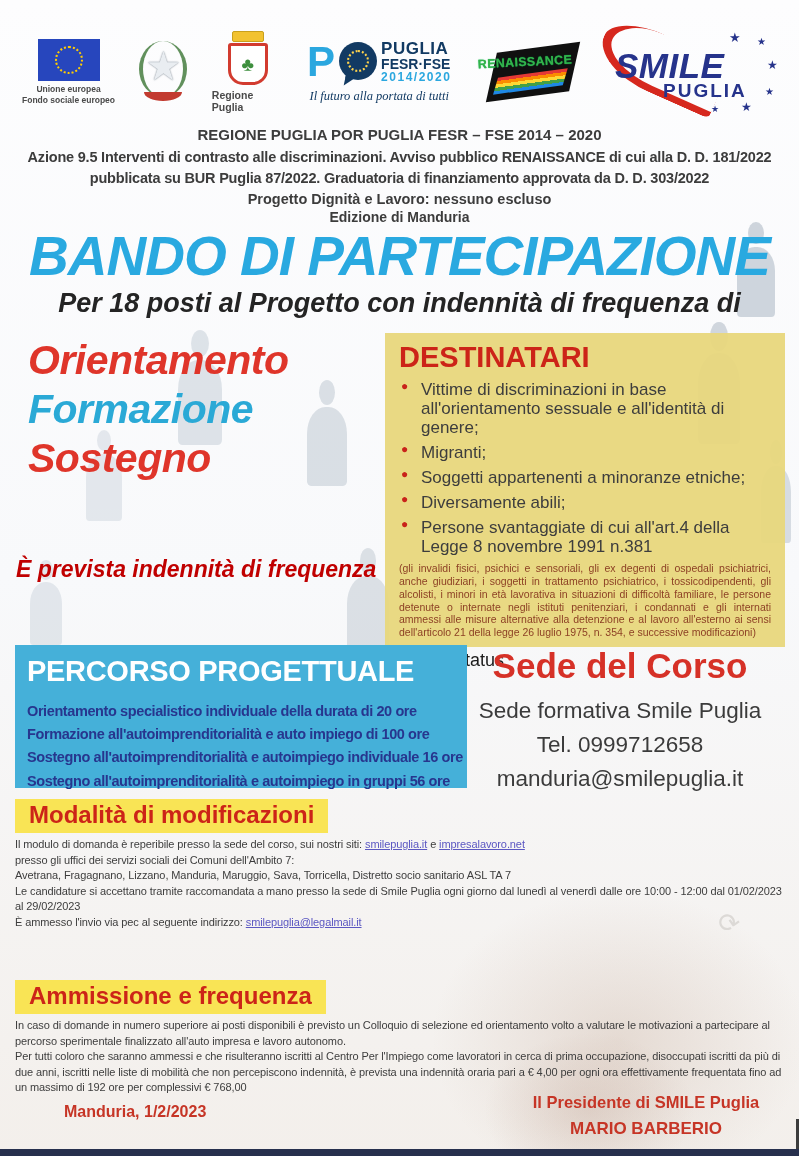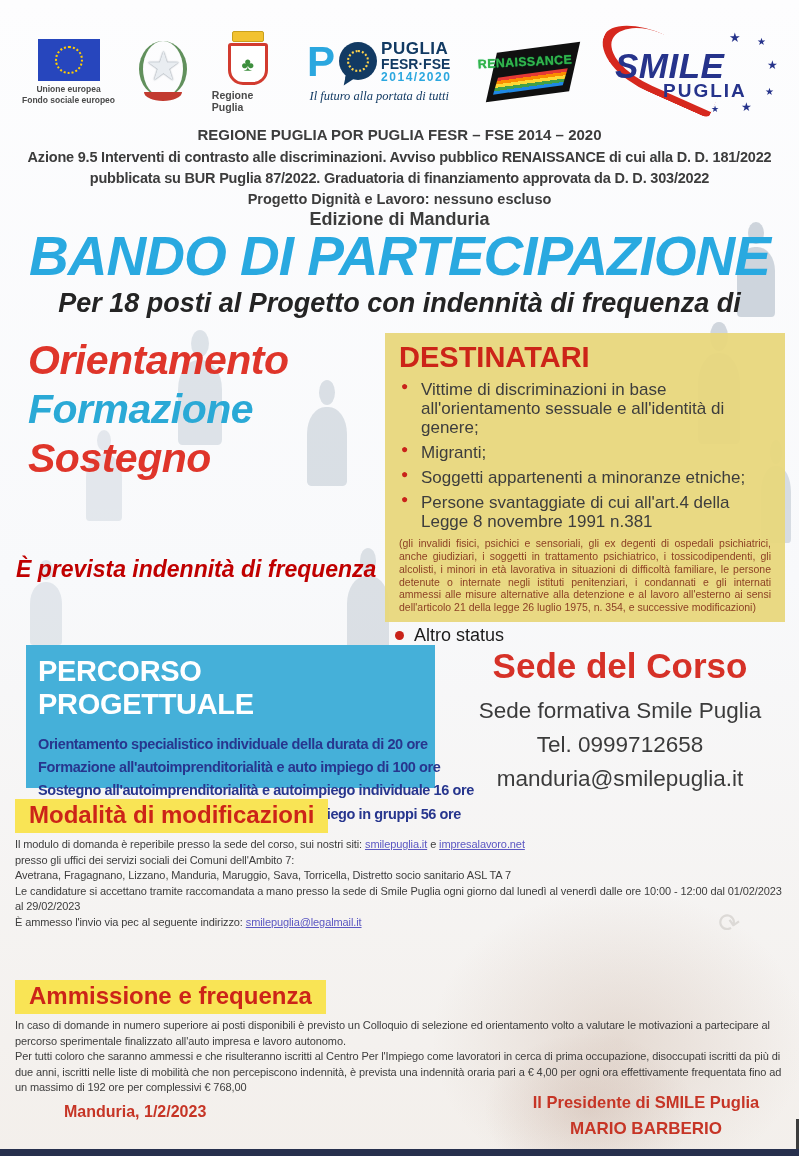--- a/index.html
+++ b/index.html
@@ -68,21 +68,21 @@
   .smile-sub{position:absolute;left:64px;top:50px;font-size:19px;font-weight:600;color:#26338b;letter-spacing:2px;}
   .smile-swoosh{position:absolute;left:-2px;top:6px;width:120px;height:52px;border-left:9px solid #d6281e;
     border-bottom:7px solid #d6281e;border-radius:60% 10% 10% 70%/60% 10% 10% 80%;transform:rotate(24deg);}
   .smile-star{position:absolute;color:#26338b;}
 
   
   .hdr{position:absolute;left:20px;right:20px;top:126px;text-align:center;color:#3c3c3c;font-weight:bold;}
   .hdr-l1{font-size:15px;margin-bottom:6px;}
   .hdr-l2,.hdr-l3{font-size:14.5px;letter-spacing:-.2px;margin-bottom:5px;}
   .hdr-l4{font-size:14.5px;margin-bottom:2px;}
-  .hdr-l5{font-size:18px;}
+  .hdr-l5{font-size:14px;}
 
   .title{position:absolute;left:0;right:0;top:224px;text-align:center;font-size:55px;font-weight:800;
     font-style:italic;color:#29a9e0;letter-spacing:-1px;white-space:nowrap;}
   .subtitle{position:absolute;left:0;right:0;top:288px;text-align:center;font-size:27px;font-weight:bold;
     font-style:italic;color:#242424;}
 
   
   .left-banner{position:absolute;left:28px;top:336px;width:360px;line-height:1.2;
     font-size:41px;font-weight:800;font-style:italic;letter-spacing:-.5px;}
   .lb-red{color:#df352a;}
@@ -94,21 +94,21 @@
   .dest-box{background:rgba(232,215,124,.95);padding:6px 14px 8px;}
   .dest-h{font-size:29px;font-weight:800;color:#cc2418;margin:2px 0 6px;}
   .dest-ul{list-style:none;margin:0;padding:0;}
   .dest-ul li{position:relative;padding-left:22px;font-size:17px;color:#3d3d3d;line-height:1.12;margin-bottom:6px;}
   .dest-ul li::before{content:"●";position:absolute;left:2px;top:0;font-size:12px;color:#c9231a;}
   .dest-small{font-size:10.5px;line-height:1.22;color:#8d4125;text-align:justify;margin-top:2px;}
   .altro{margin-top:3px;padding-left:10px;font-size:18px;color:#1b1b1b;display:flex;align-items:center;gap:10px;}
   .altro-dot{width:9px;height:9px;border-radius:50%;background:#c9231a;flex:none;}
 
   
-  .percorso{position:absolute;left:26px;top:645px;width:409px;height:143px;background:#45b0d9;
+  .percorso{position:absolute;left:15px;top:645px;width:452px;height:143px;background:#45b0d9;
     padding:8px 12px;box-sizing:border-box;}
   .percorso-h{font-size:29px;font-weight:800;color:#ffffff;letter-spacing:-.3px;margin:2px 0 12px;}
   .percorso-line{font-size:14.5px;font-weight:bold;color:#27368e;letter-spacing:-.4px;
     line-height:1.6;white-space:nowrap;}
 
   
   .sede{position:absolute;left:452px;top:646px;width:336px;text-align:center;}
   .sede-h{font-size:35px;font-weight:800;color:#d63127;margin-bottom:8px;}
   .sede-line{font-size:22.5px;color:#3b3b3b;line-height:1.5;}
 
@@ -217,20 +217,21 @@
   </div>
   <div class="lb-note">È prevista indennità di frequenza</div>
 
   <div class="dest-wrap">
     <div class="dest-box">
       <div class="dest-h">DESTINATARI</div>
       <ul class="dest-ul">
         <li><span>Vittime di discriminazioni in base all'orientamento sessuale e all'identità di genere;</span></li>
         <li><span>Migranti;</span></li>
         <li><span>Soggetti appartenenti a minoranze etniche;</span></li>
+        <li><span>Diversamente abili;</span></li>
         <li><span>Persone svantaggiate di cui all'art.4 della Legge 8 novembre 1991 n.381</span></li>
       </ul>
       <div class="dest-small">(gli invalidi fisici, psichici e sensoriali, gli ex degenti di ospedali psichiatrici, anche giudiziari, i soggetti in trattamento psichiatrico, i tossicodipendenti, gli alcolisti, i minori in età lavorativa in situazioni di difficoltà familiare, le persone detenute o internate negli istituti penitenziari, i condannati e gli internati ammessi alle misure alternative alla detenzione e al lavoro all'esterno ai sensi dell'articolo 21 della legge 26 luglio 1975, n. 354, e successive modificazioni)</div>
     </div>
     <div class="altro">
       <span class="altro-dot"></span>
       <span>Altro status</span>
     </div>
   </div>
 

